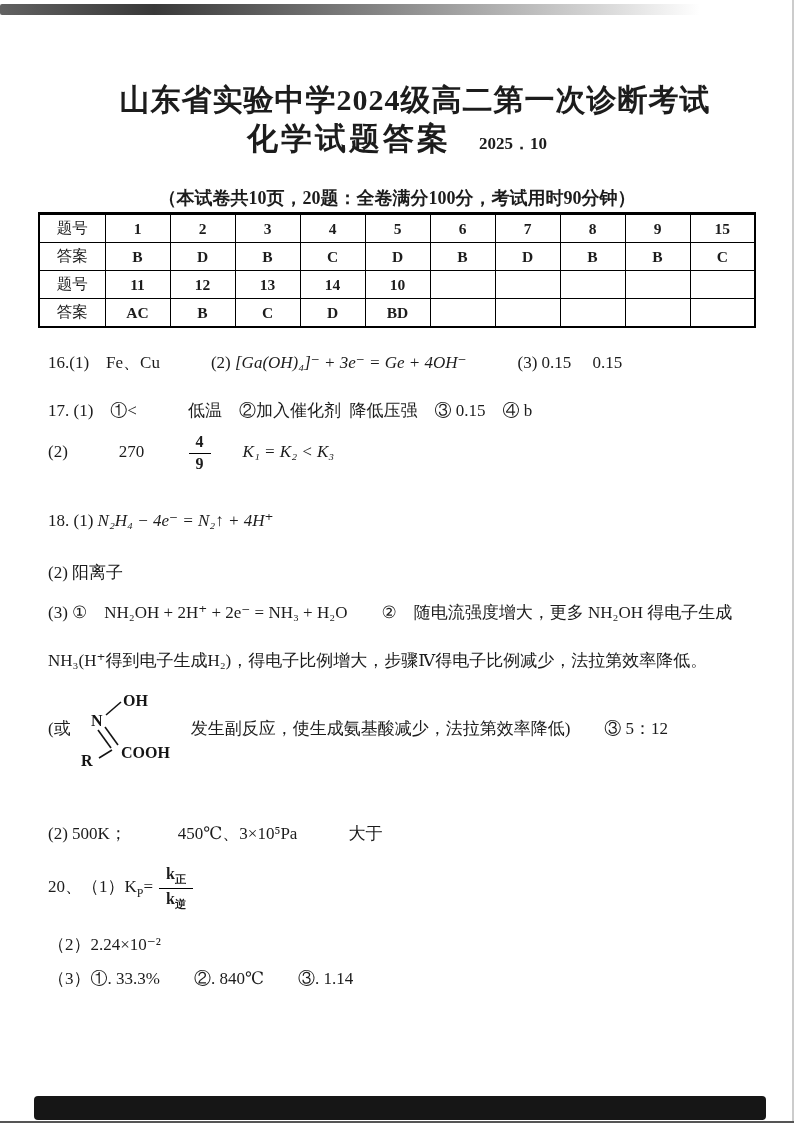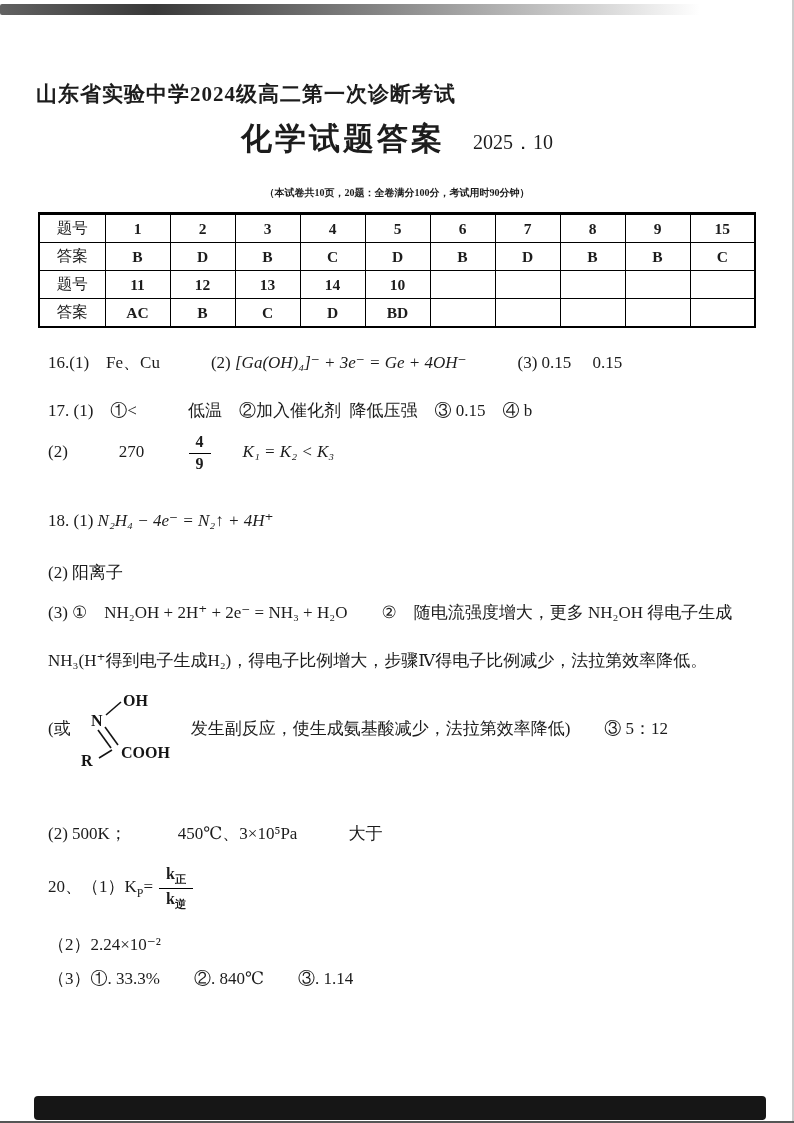--- a/index.html
+++ b/index.html
@@ -17,31 +17,31 @@
     position:absolute;top:4px;left:0;width:700px;height:11px;
     background:linear-gradient(90deg, rgba(70,70,70,.85), rgba(35,35,35,.9) 22%, rgba(95,95,95,.75) 55%, rgba(160,160,160,.45) 85%, rgba(200,200,200,0));
     border-radius:2px;
   }
   .scan-right{position:absolute;top:0;right:0;width:2px;bottom:0;background:rgba(110,110,110,.35);}
   .scan-bottom{position:absolute;left:34px;right:28px;bottom:3px;height:24px;background:#161616;border-radius:4px;}
   .scan-bottom-edge{position:absolute;left:0;right:0;bottom:0;height:2px;background:#555;}
 
   .title{
     position:absolute;top:80px;left:0;right:0;
-    text-align:left;font-size:21px;font-weight:700;letter-spacing:1px;padding-left:36px;
+    text-align:center;font-size:30px;font-weight:700;letter-spacing:1px;padding-left:36px;
   }
   .subtitle-row{
     position:absolute;top:118px;left:0;right:0;
     display:flex;justify-content:center;align-items:baseline;gap:28px;
   }
   .subtitle{font-size:31px;font-weight:700;letter-spacing:3px;}
-  .date{font-size:20px;font-weight:400;}
+  .date{font-size:17px;font-weight:700;}
   .note{
     position:absolute;top:186px;left:0;right:0;
-    text-align:center;font-size:10px;font-weight:600;
+    text-align:center;font-size:18px;font-weight:600;
   }
 
   .answer-table{
     position:absolute;top:212px;left:38px;width:718px;
     border-collapse:collapse;table-layout:fixed;
     border:2.5px solid #000;border-top-width:3.5px;
   }
   .answer-table td{
     border:1.4px solid #000;height:25px;
     text-align:center;vertical-align:middle;

